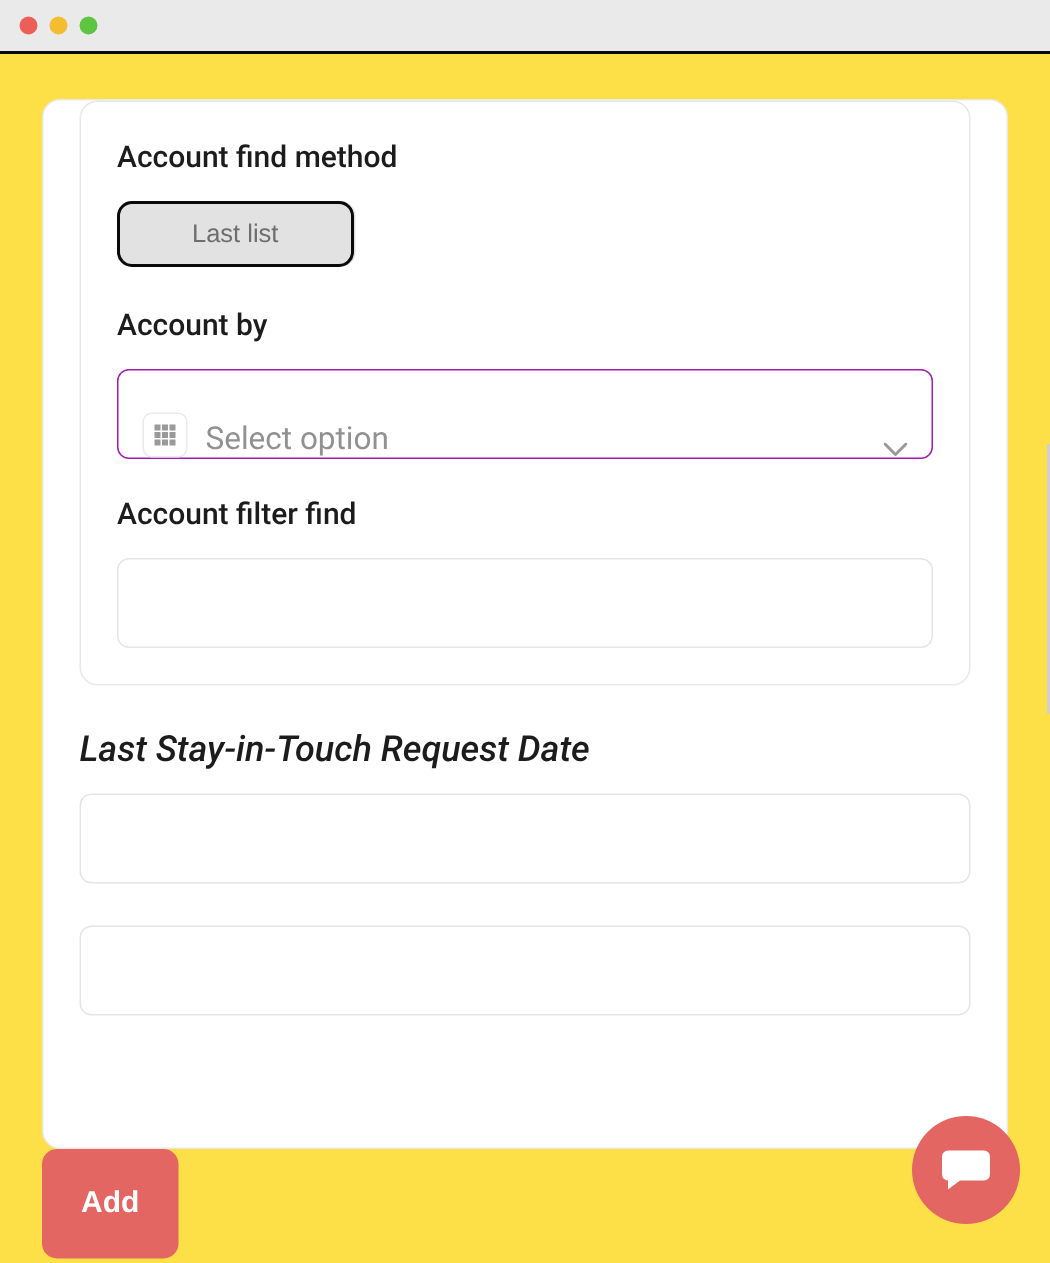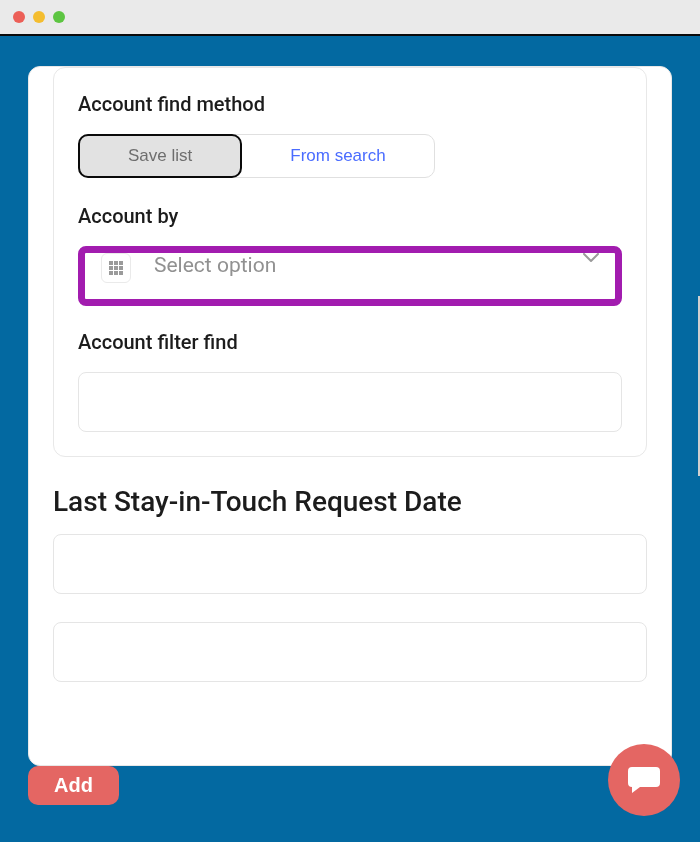--- a/index.html
+++ b/index.html
@@ -20,21 +20,21 @@
       align-items: center;
       padding-left: 13px;
       gap: 8px;
     }
     .tl-dot { width: 12px; height: 12px; border-radius: 50%; }
     .tl-red { background: #ec5f57; }
     .tl-yellow { background: #f4bd2f; }
     .tl-green { background: #5dc542; }
 
     .app-bg {
-      background: #0369a1;
+      background: #fde047;
       height: calc(100% - 36px);
       width: 100%;
       padding: 30px 28px 0;
       position: relative;
     }
 
     .main-panel {
       background: #ffffff;
       border: 1px solid #e8e8e8;
       border-radius: 12px;
@@ -79,23 +79,23 @@
       border-radius: 10px;
       border: 2px solid #0a0a0a;
       margin: -1px 0 -1px -1px;
     }
     .toggle-inactive {
       color: #4a6cff;
     }
 
     .select-box {
       display: flex;
-      align-items: flex-start;
-      gap: 23px;
-      border: 7px solid #a21caf;
+      align-items: flex-end;
+      gap: 12px;
+      border: 1px solid #a21caf;
       border-radius: 8px;
       height: 60px;
       padding: 0 16px;
       margin-bottom: 24px;
       cursor: pointer;
     }
     .select-icon-wrap {
       width: 30px; height: 30px;
       border: 1px solid #eaeaea;
       border-radius: 6px;
@@ -126,32 +126,33 @@
       border: 1px solid #e5e5e5;
       border-radius: 8px;
       padding: 0 14px;
       font-size: 17px;
       outline: none;
       background: #fff;
     }
 
     .outer-field { margin-bottom: 28px; }
     .outer-label {
-      font-size: 28px;
+      font-size: 24px;
       font-weight: 500;
       color: #1c1c1c;
       margin-bottom: 16px;
+      font-style: italic;
     }
 
     .add-btn {
       background: #e46663;
       color: #ffffff;
       border: none;
       border-radius: 10px;
-      padding: 8px 26px;
+      padding: 25px 26px;
       font-size: 20px;
       font-weight: 600;
       cursor: pointer;
       margin-top: 0px;
     }
 
     .chat-fab {
       position: absolute;
       right: 20px;
       bottom: 26px;
@@ -183,22 +184,21 @@
 
 <div class="app-bg">
 
   <div class="main-panel">
 
     <div class="inner-card">
 
       <div class="section-label">Account find method</div>
 
       <div class="toggle-group">
-        <button class="toggle-btn toggle-active">Save list</button>
-        <button class="toggle-btn toggle-inactive">From search</button>
+        <button class="toggle-btn toggle-active">Last list</button>
       </div>
 
       <div class="section-label">Account by</div>
 
       <div class="select-box">
         <div class="select-icon-wrap">
           <div class="grid-icon">
             <span></span>
               <span></span>
               <span></span>

